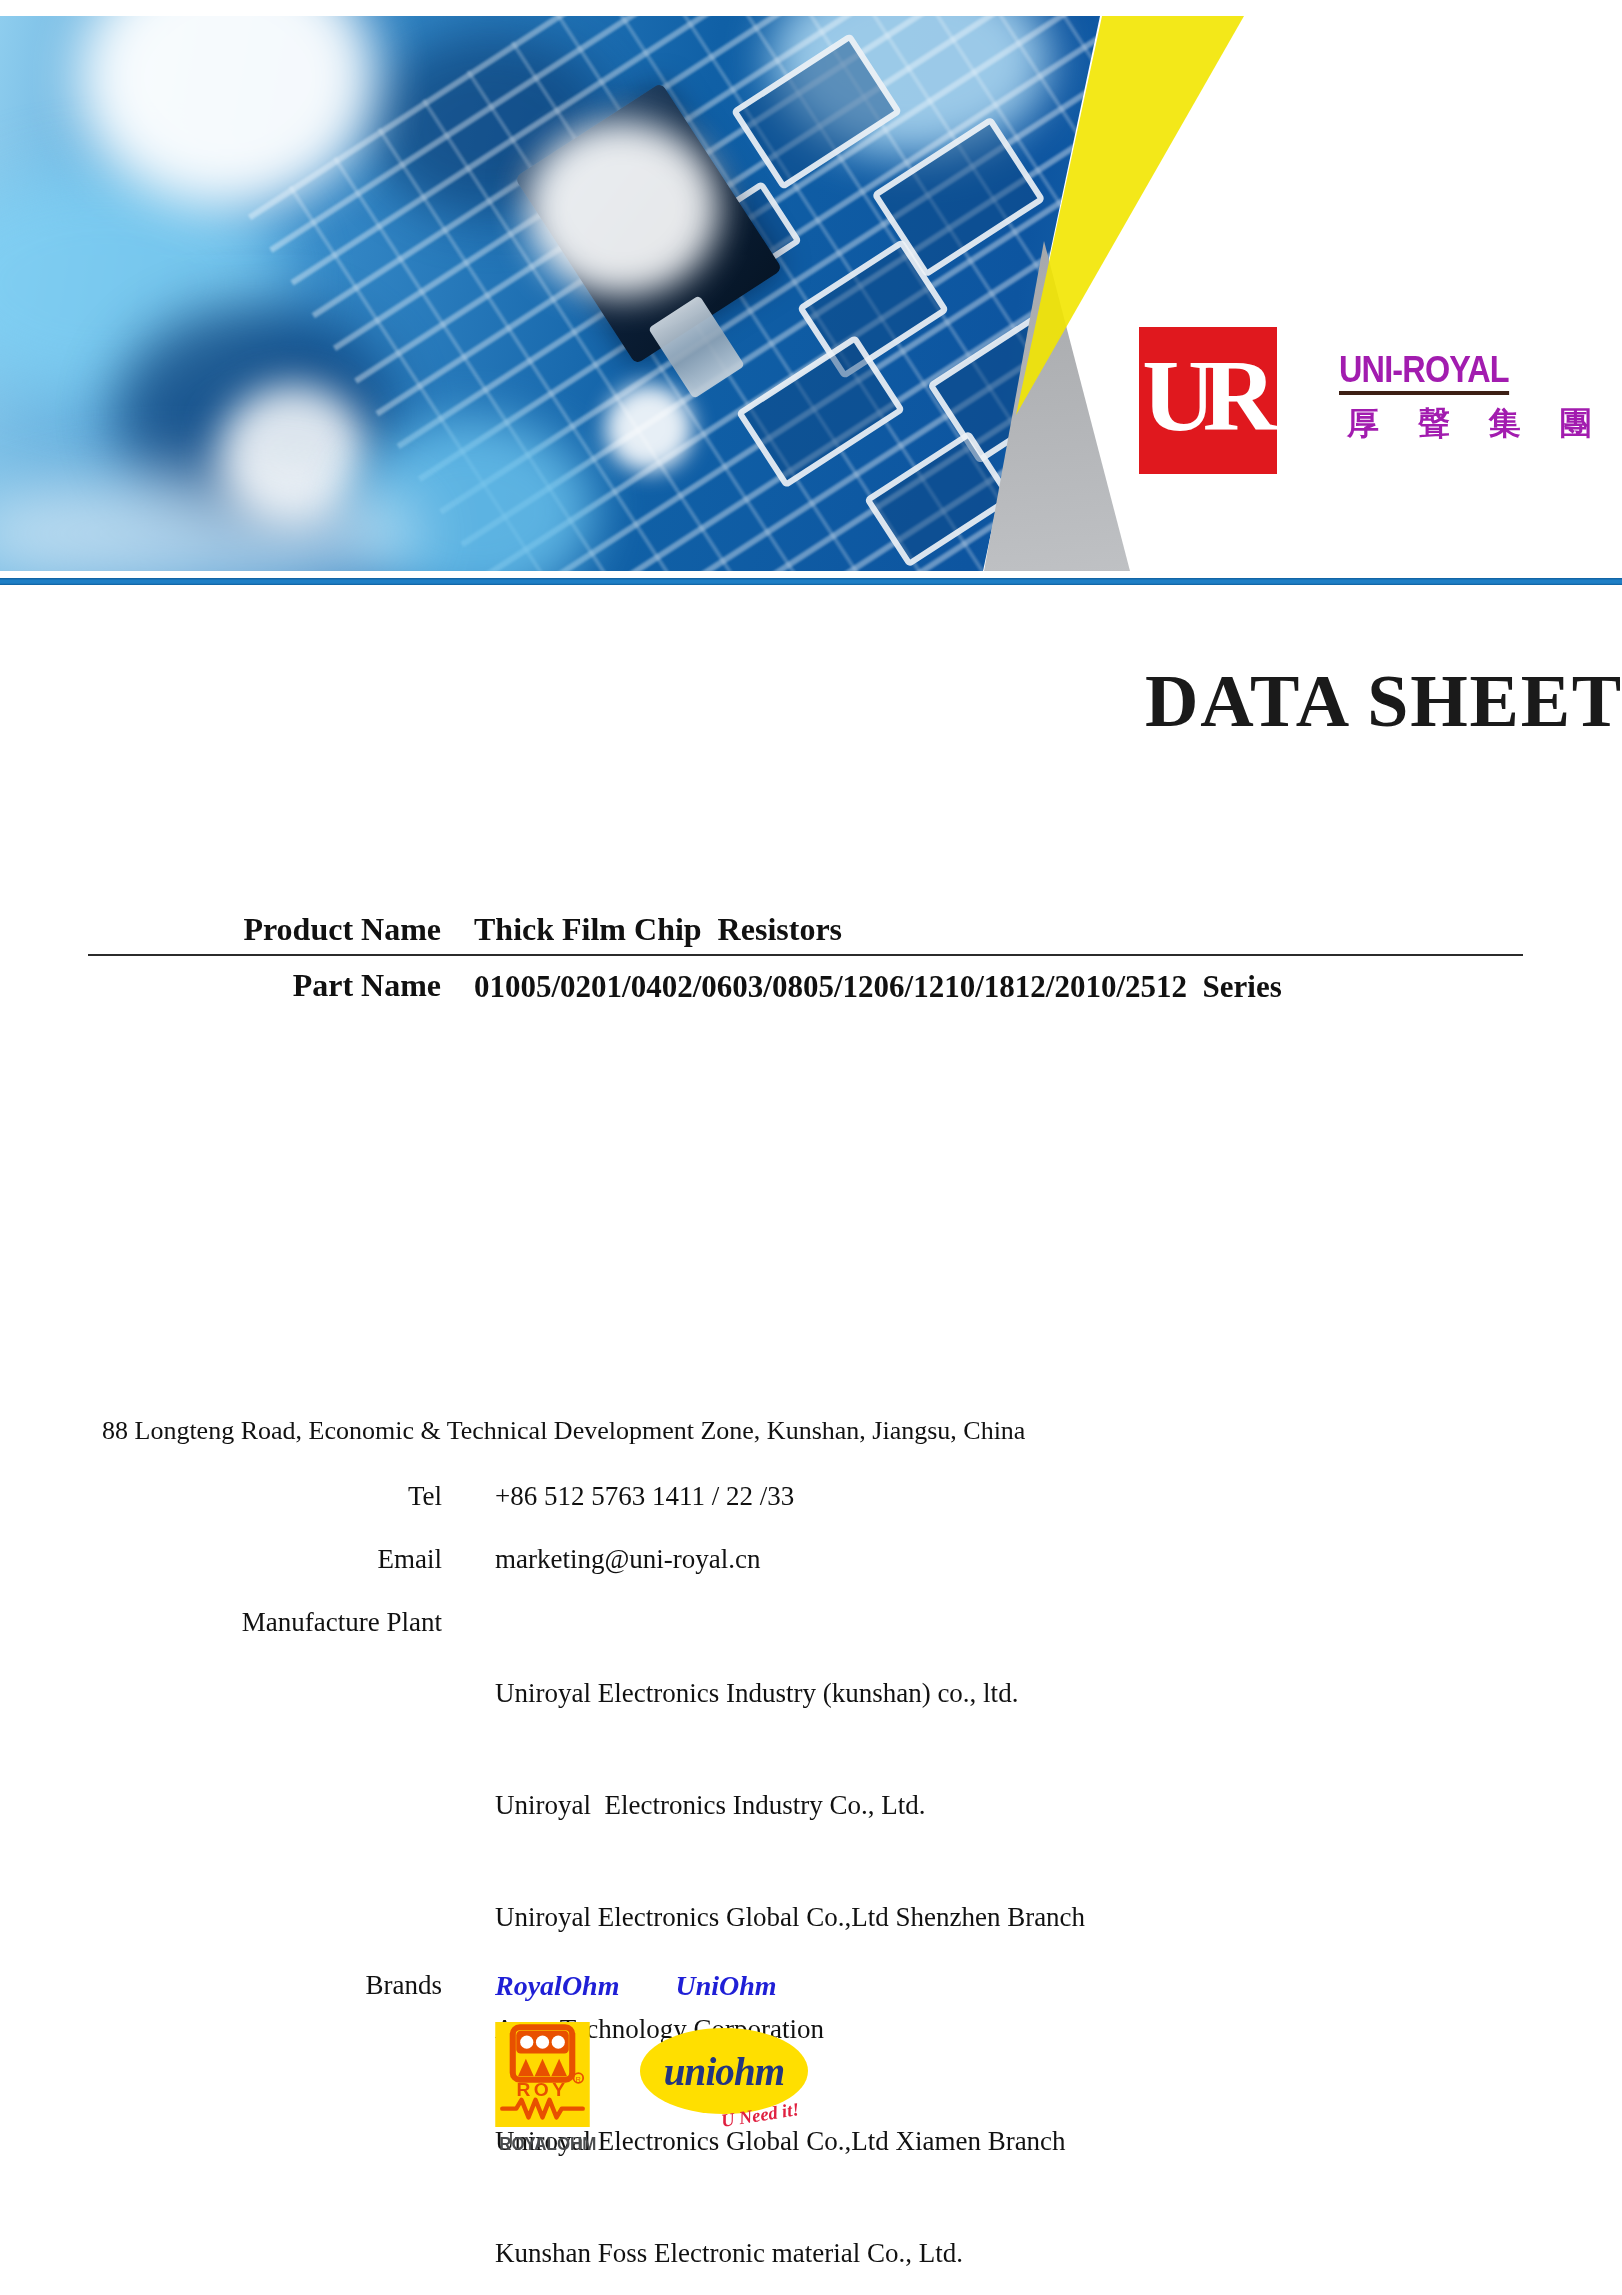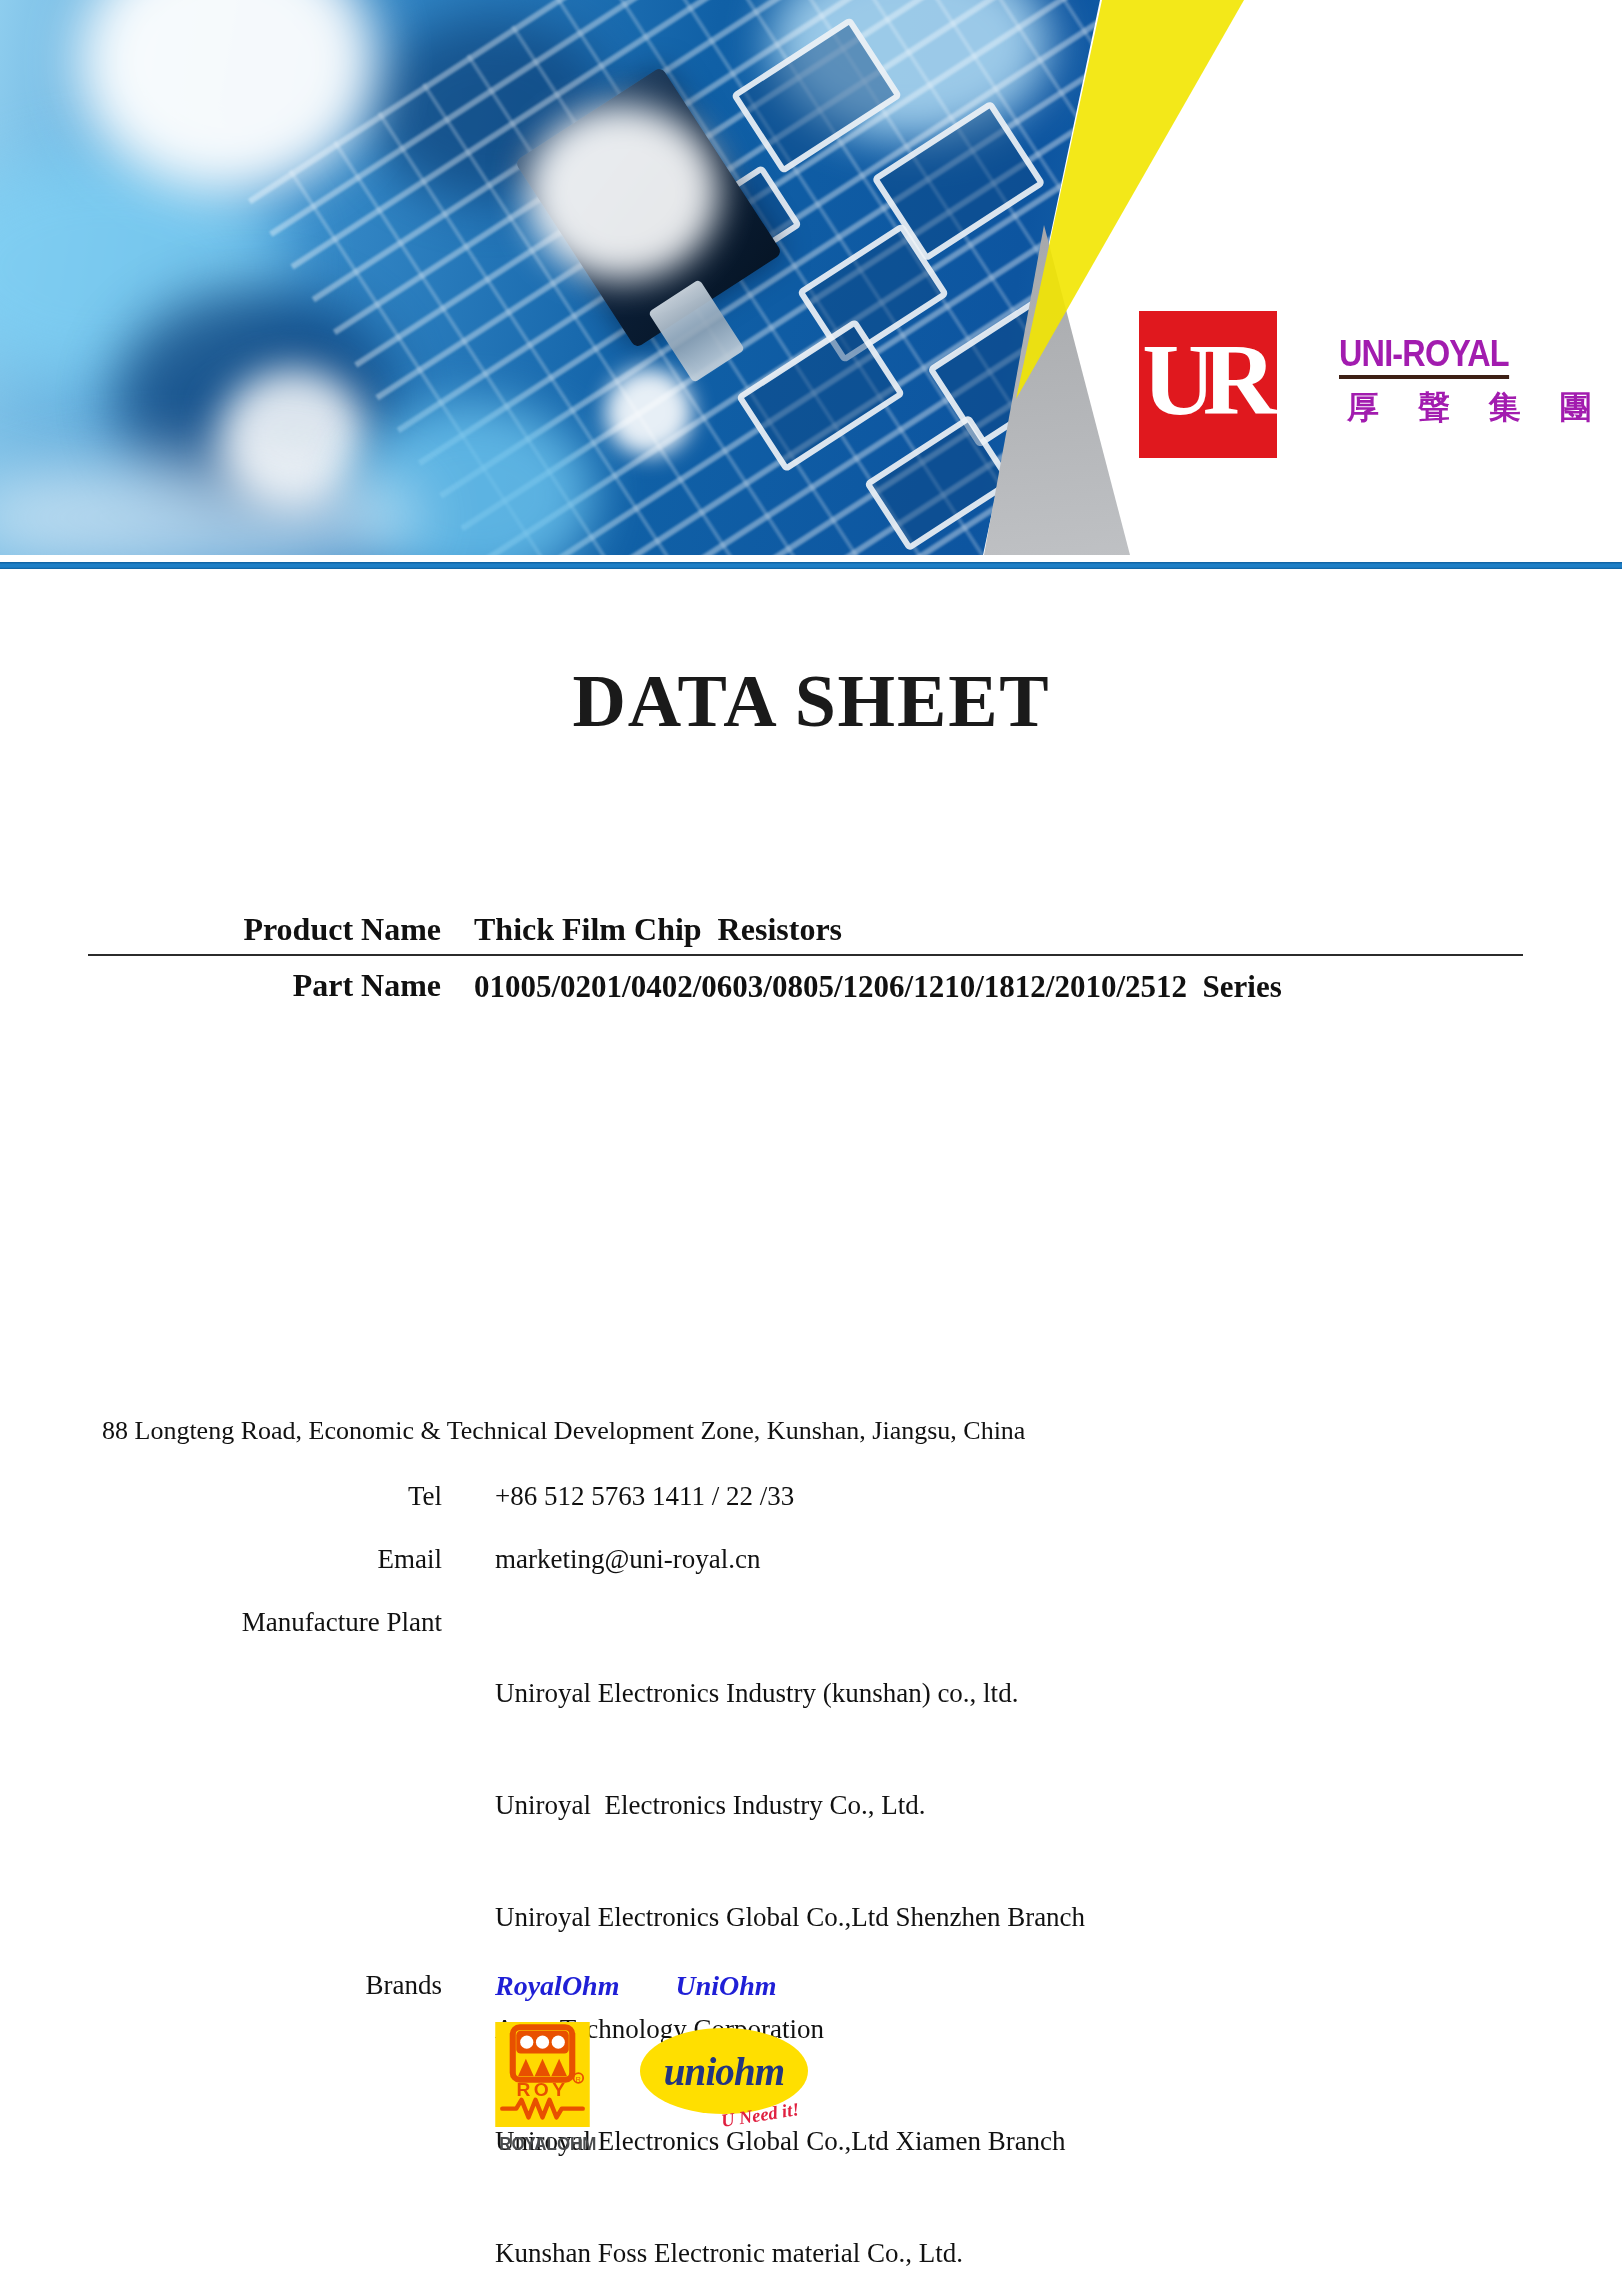--- a/index.html
+++ b/index.html
@@ -1,21 +1,21 @@
 <!DOCTYPE html>
 <html style="font-size:14px"><head>
 <meta charset="utf-8">
 <style>
   html,body{margin:0;padding:0;background:#e8e8e8;}
   .page{
     position:relative;width:1623px;height:2295px;background:#ffffff;overflow:hidden;
     font-family:"Liberation Serif", serif;color:#111;
   }
   
-  .banner{position:absolute;left:0;top:0;width:1319px;height:578px;}
+  .banner{position:absolute;left:0;top:16px;width:1319px;height:578px;}
   .photo{
     position:absolute;left:0;top:0;width:1623px;height:555px;
     clip-path:polygon(0 0,1100px 0,983px 555px,0 555px);
     background:linear-gradient(100deg,#8ecdee 0%,#3a8ecb 18%,#1060a6 42%,#0d55a0 62%,#2a80c4 84%,#5aa8dc 100%);
   }
   .blob{position:absolute;border-radius:50%;}
   .b1{left:79px;top:-70px;width:298px;height:263px;background:#ffffff;filter:blur(26px);opacity:.95;}
   .b2{left:526px;top:105px;width:193px;height:175px;background:#ffffff;filter:blur(17.5px);opacity:.9;}
   .b3{left:-79px;top:149px;width:368px;height:237px;background:#7fd0f4;filter:blur(32px);opacity:.8;}
   .b4{left:114px;top:289px;width:280px;height:219px;background:#083d78;filter:blur(28px);opacity:.75;}
@@ -80,21 +80,21 @@
     display:inline-block;font-family:"Liberation Sans", sans-serif;font-weight:bold;
     font-size:36px;line-height:1;transform:scaleX(.9);transform-origin:left;
     border-bottom:4.4px solid #3d2015;padding-bottom:2.6px;letter-spacing:-0.9px;white-space:nowrap;
   }
   .wordmark-cn{
     display:block;margin-top:7px;font-family:"Liberation Sans", sans-serif;font-weight:bold;
     font-size:32px;letter-spacing:15px;white-space:nowrap;margin-left:8px;
   }
   
   .doc-title{
-    position:absolute;left:0;top:659px;width:1623px;text-align:center;
+    position:absolute;left:0;top:659px;width:1623px;text-align:right;
     font-weight:bold;font-size:74px;letter-spacing:1.8px;color:#1a1a1a;white-space:pre;
   }
   
   .field-row{position:absolute;left:0;width:1623px;}
   .field-label{position:absolute;left:0;top:0;width:441px;text-align:right;font-weight:bold;font-size:32px;white-space:pre;}
   .field-value{position:absolute;left:474px;top:0;font-weight:bold;font-size:32px;white-space:pre;}
   .row-product{top:911px;}
   .row-part{top:967px;}
   .row-part .field-value{font-size:31px;top:1.8px;}
   .rule{position:absolute;left:88px;top:954px;width:1435px;height:0;border-top:2.6px solid #2b2b2b;}

